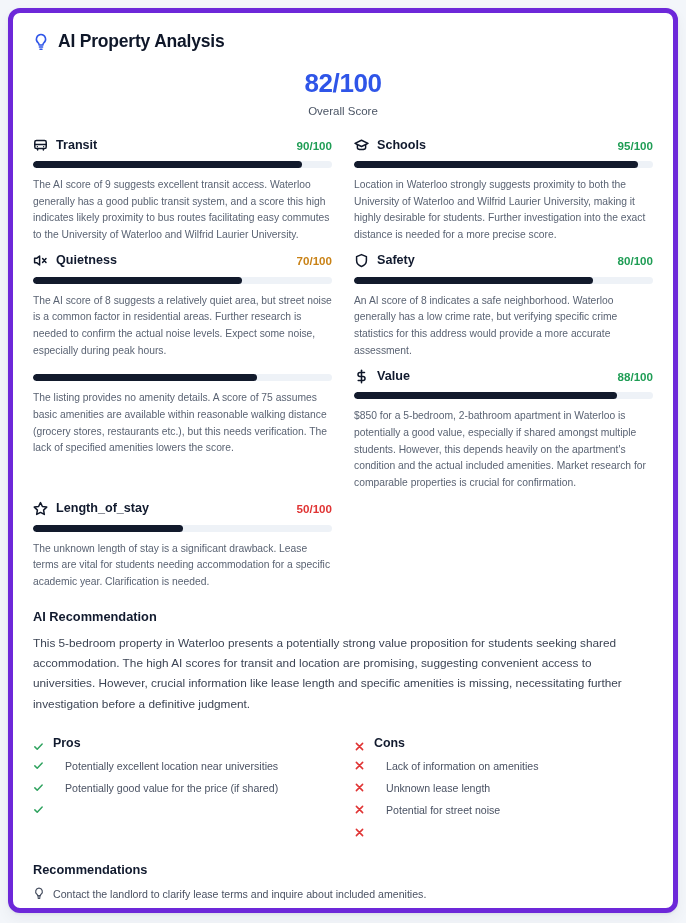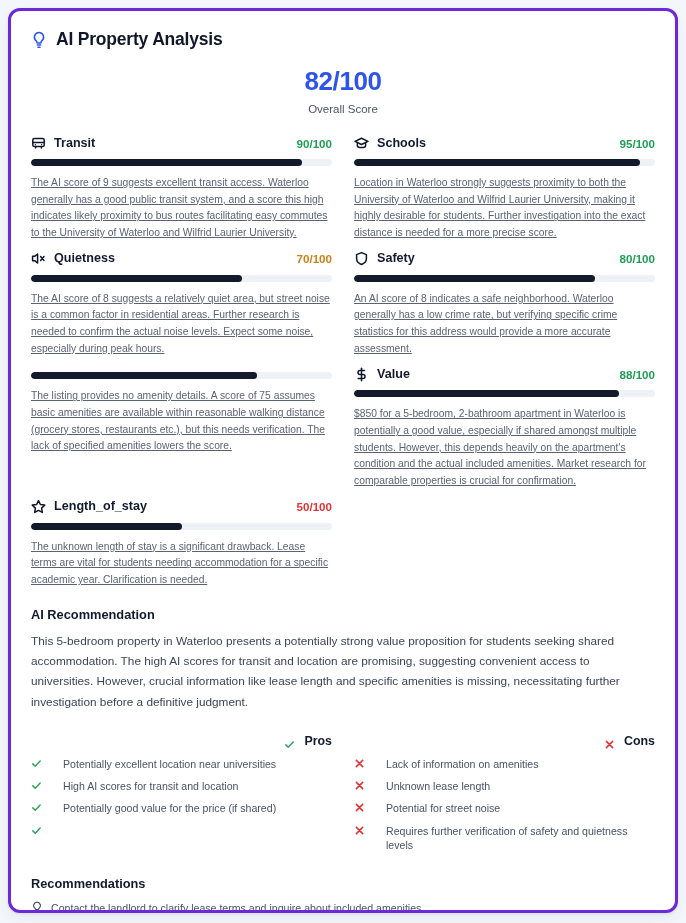--- a/index.html
+++ b/index.html
@@ -5,21 +5,21 @@
   * { box-sizing: border-box; margin: 0; padding: 0; }
   html, body {
     width: 686px; height: 923px;
     background: #f3f6fa;
     font-family: "Liberation Sans", sans-serif;
     -webkit-font-smoothing: antialiased;
   }
   .page { width: 686px; height: 923px; padding: 8px 8px 10px 8px; }
   .card {
     background: #ffffff;
-    border: 3px solid #6d28d9;
+    border: 5px solid #6d28d9;
     border-radius: 12px;
     box-shadow: 0 1px 3px rgba(20,30,60,.07), 0 6px 14px rgba(20,30,60,.05);
     width: 670px; height: 905px;
     padding: 18px 20px 0 20px;
     overflow: hidden;
   }
   
   .hdr { display: flex; align-items: center; gap: 9px; }
   .hdr h1 { font-size: 17.5px; font-weight: bold; color: #0f1729; letter-spacing: -.2px; }
   .bulb { width: 16px; height: 18px; display: block; }
@@ -40,31 +40,30 @@
   .m-ico { width: 15px; height: 15px; flex: 0 0 15px; display: block; color: #0f1729; }
   .m-name { font-size: 12.6px; font-weight: bold; color: #111a2e; }
   .m-score { font-size: 11.6px; font-weight: bold; font-variant-numeric: tabular-nums; }
   .bar { margin-top: 7px; height: 7px; border-radius: 4px; background: #eef2f7; overflow: hidden; }
   .bar > i { display: block; height: 100%; border-radius: 4px; background: #121a2c; }
   .m-desc {
     margin-top: 9px;
     font-size: 10.3px;
     line-height: 1.62;
     color: #5a6373;
-    text-decoration: underline;
   }
   
   .rec-h { font-size: 12.8px; font-weight: bold; color: #111a2e; margin-top: 10px; }
   .rec-b { font-size: 11.8px; line-height: 1.72; color: #3c4454; margin-top: 9px; }
   
   .pc {
     margin-top: 22px;
     display: grid; grid-template-columns: 1fr 1fr; column-gap: 22px;
   }
-  .pc-h { display: flex; align-items: center; gap: 9px; justify-content: flex-end; }
+  .pc-h { display: flex; align-items: center; gap: 9px; }
   .pc-h b { font-size: 12.4px; color: #111a2e; }
   .pc ul { list-style: none; margin-top: 9px; }
   .pc li { display: flex; align-items: flex-start; gap: 21px; margin-bottom: 8px; }
   .pc li span { font-size: 10.6px; line-height: 1.35; color: #4a5263; }
   .tick { width: 11px; height: 11px; flex: 0 0 11px; margin-top: 1px; display: block; }
   .tick.ok { color: #2fa35f; }
   .tick.no { color: #e03434; }
   
   .recs-h { font-size: 12.8px; font-weight: bold; color: #111a2e; margin-top: 16px; }
   .recs { list-style: none; margin-top: 10px; }
@@ -210,26 +209,20 @@
               </svg>
           </span>
           <b>Pros</b>
         </div>
         <ul id="pros-list">
             <li>
               <span class="tick ok"><svg viewBox="0 0 12 12" width="11" height="11" fill="none" stroke="currentColor" stroke-width="1.6" stroke-linecap="round" stroke-linejoin="round">
                   <path d="M2 6.4 4.6 9 10 3.2"></path>
                 </svg></span>
               <span>Potentially excellent location near universities</span>
-            </li>
-            <li>
-              <span class="tick ok"><svg viewBox="0 0 12 12" width="11" height="11" fill="none" stroke="currentColor" stroke-width="1.6" stroke-linecap="round" stroke-linejoin="round">
-                  <path d="M2 6.4 4.6 9 10 3.2"></path>
-                </svg></span>
-              <span>High AI scores for transit and location</span>
             </li>
             <li>
               <span class="tick ok"><svg viewBox="0 0 12 12" width="11" height="11" fill="none" stroke="currentColor" stroke-width="1.6" stroke-linecap="round" stroke-linejoin="round">
                   <path d="M2 6.4 4.6 9 10 3.2"></path>
                 </svg></span>
               <span>Potentially good value for the price (if shared)</span>
             </li>
             <li>
               <span class="tick ok"><svg viewBox="0 0 12 12" width="11" height="11" fill="none" stroke="currentColor" stroke-width="1.6" stroke-linecap="round" stroke-linejoin="round">
                   <path d="M2 6.4 4.6 9 10 3.2"></path>
@@ -262,21 +255,20 @@
             <li>
               <span class="tick no"><svg viewBox="0 0 12 12" width="11" height="11" fill="none" stroke="currentColor" stroke-width="1.7" stroke-linecap="round">
                   <path d="M2.6 2.6 9.4 9.4M9.4 2.6 2.6 9.4"></path>
                 </svg></span>
               <span>Potential for street noise</span>
             </li>
             <li>
               <span class="tick no"><svg viewBox="0 0 12 12" width="11" height="11" fill="none" stroke="currentColor" stroke-width="1.7" stroke-linecap="round">
                   <path d="M2.6 2.6 9.4 9.4M9.4 2.6 2.6 9.4"></path>
                 </svg></span>
-              <span>Requires further verification of safety and quietness levels</span>
             </li>
           </ul>
       </div>
     </div>
 
     <div class="recs-h">Recommendations</div>
     <ul class="recs" id="recs-list">
         <li>
           <span class="rb"><svg viewBox="0 0 15 15" width="12" height="12">
               <path d="M7.5 1.5a4.2 4.2 0 0 0-2.6 7.5c.5.4.8 1 .8 1.6v.3h3.6v-.3c0-.6.3-1.2.8-1.6A4.2 4.2 0 0 0 7.5 1.5Z" fill="none" stroke="currentColor" stroke-width="1.5" stroke-linecap="round" stroke-linejoin="round"></path>

